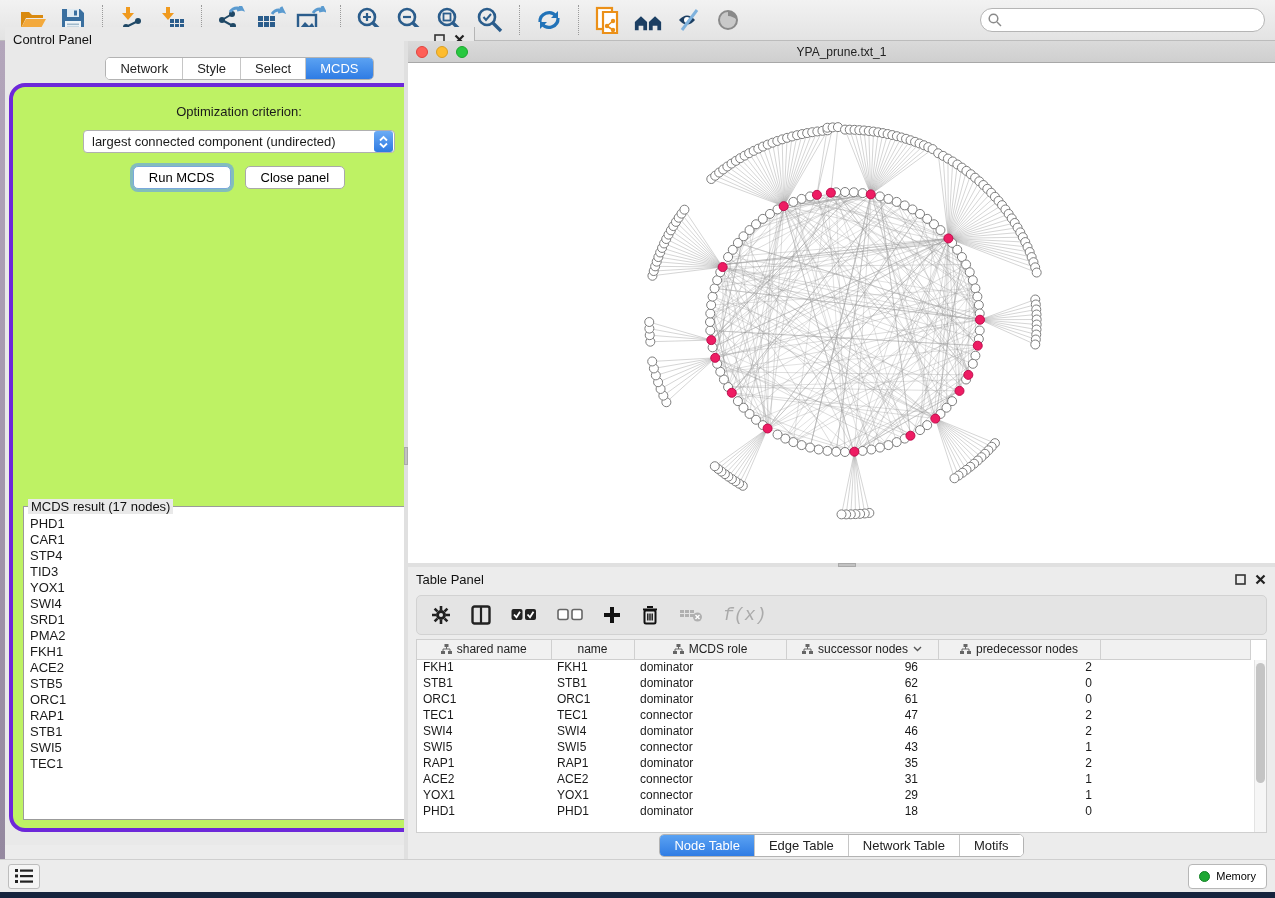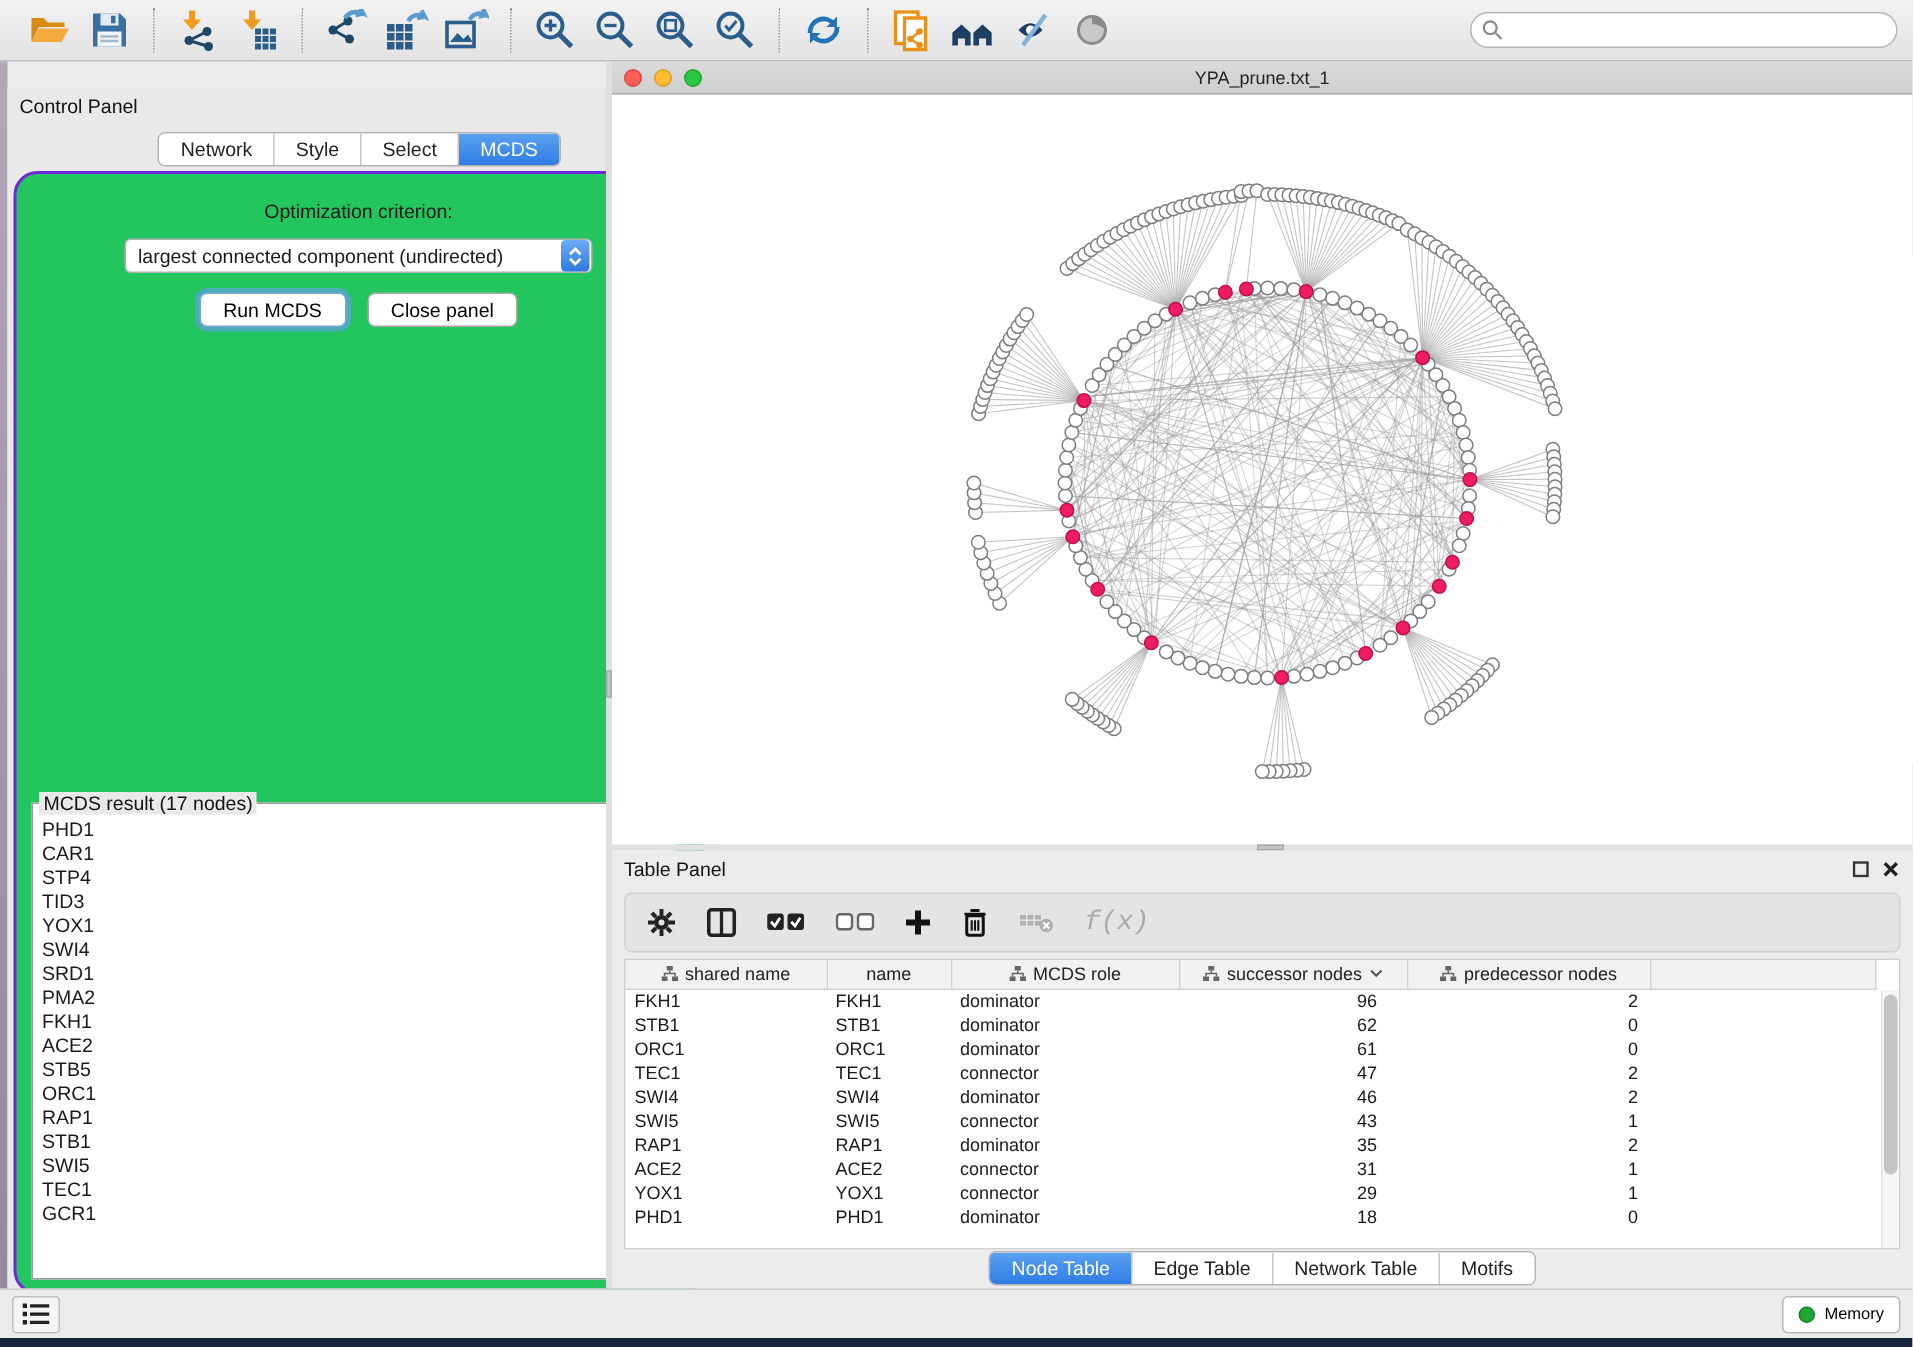--- a/index.html
+++ b/index.html
@@ -18,34 +18,34 @@
     background:#fff; padding:0 8px 0 26px; font-size:12px; outline:none; }
   .search-box svg { position:absolute; left:8px; top:5px; }
 
   
   .left-strip { position:absolute; left:0; top:41px; width:5px; height:851px;
     background:linear-gradient(#b3a6bb,#93879e); }
   .bottom-strip { position:absolute; left:0; top:892px; width:1275px; height:6px;
     background:#16243e; }
 
   
-  .control-panel { position:absolute; left:5px; top:58px; width:470px; height:818px;
+  .control-panel { position:absolute; left:5px; top:27px; width:470px; height:818px;
     background:#e9e9e9; border-right:1px solid #b5b5b5; }
   .panel-titlebar { height:24px; display:flex; align-items:center; padding:0 8px; gap:6px; }
   .panel-titlebar .pt-label { font-size:13px; color:#111; }
   .pt-spacer { flex:1; }
   .pt-btn { width:14px; height:14px; display:flex; align-items:center; justify-content:center; }
   .tabbar { display:flex; justify-content:center; padding:6px 0 0 0; }
   .seg { display:inline-flex; background:#fff; border:1px solid #b3b3b3; border-radius:5px; overflow:hidden; }
   .seg .tab { padding:3px 14px; font-size:13px; color:#222; background:#fff; border-left:1px solid #c6c6c6;
     white-space:nowrap; }
   .seg .tab:first-child { border-left:none; }
   .seg .tab.active { background:linear-gradient(#5ba2f2,#2f7ce4); color:#fff; }
   .mcds-body { position:absolute; left:4px; right:5px; top:56px; bottom:13px;
-    background:#22c55e; border:2px solid #6d28d9; border-radius:16px; }
+    background:#bef264; border:4px solid #6d28d9; border-radius:16px; }
   .opt-label { text-align:center; margin-top:17px; font-size:13px; }
   .dropdown { position:relative; margin:11px auto 0 auto; width:312px; height:23px; background:#fff;
     border:1px solid #b0b0b0; border-radius:4px; display:flex; align-items:center;gap:29px; }
   .dropdown .dd-text { flex:1; padding:0 8px; font-size:13px; white-space:nowrap; }
   .dd-stepper { width:19px; height:21px; border-radius:3px; background:linear-gradient(#6cacf5,#2e7ae2);
     display:flex; flex-direction:column; align-items:center; justify-content:center; margin-right:1px; }
   .btn-row { display:flex; justify-content:center; gap:14px; margin-top:13px; }
   .btn { background:#fff; border:1px solid #a9a9a9; border-radius:5px; padding:3px 15px; font-size:13px;
     font-family:"Liberation Sans",sans-serif; }
   .btn.focus-ring { box-shadow:0 0 0 3px rgba(100,160,235,.65); border-color:#7aa8dc; }
@@ -326,21 +326,20 @@
           <div>SRD1</div>
           <div>PMA2</div>
           <div>FKH1</div>
           <div>ACE2</div>
           <div>STB5</div>
           <div>ORC1</div>
           <div>RAP1</div>
           <div>STB1</div>
           <div>SWI5</div>
           <div>TEC1</div>
-          <div>GCR1</div>
         </div>
       <div class="gb-scroll"></div>
     </fieldset>
   </div>
 </div>
 
 <div class="vsplit">
     <div class="handle"></div>
   </div>
 

